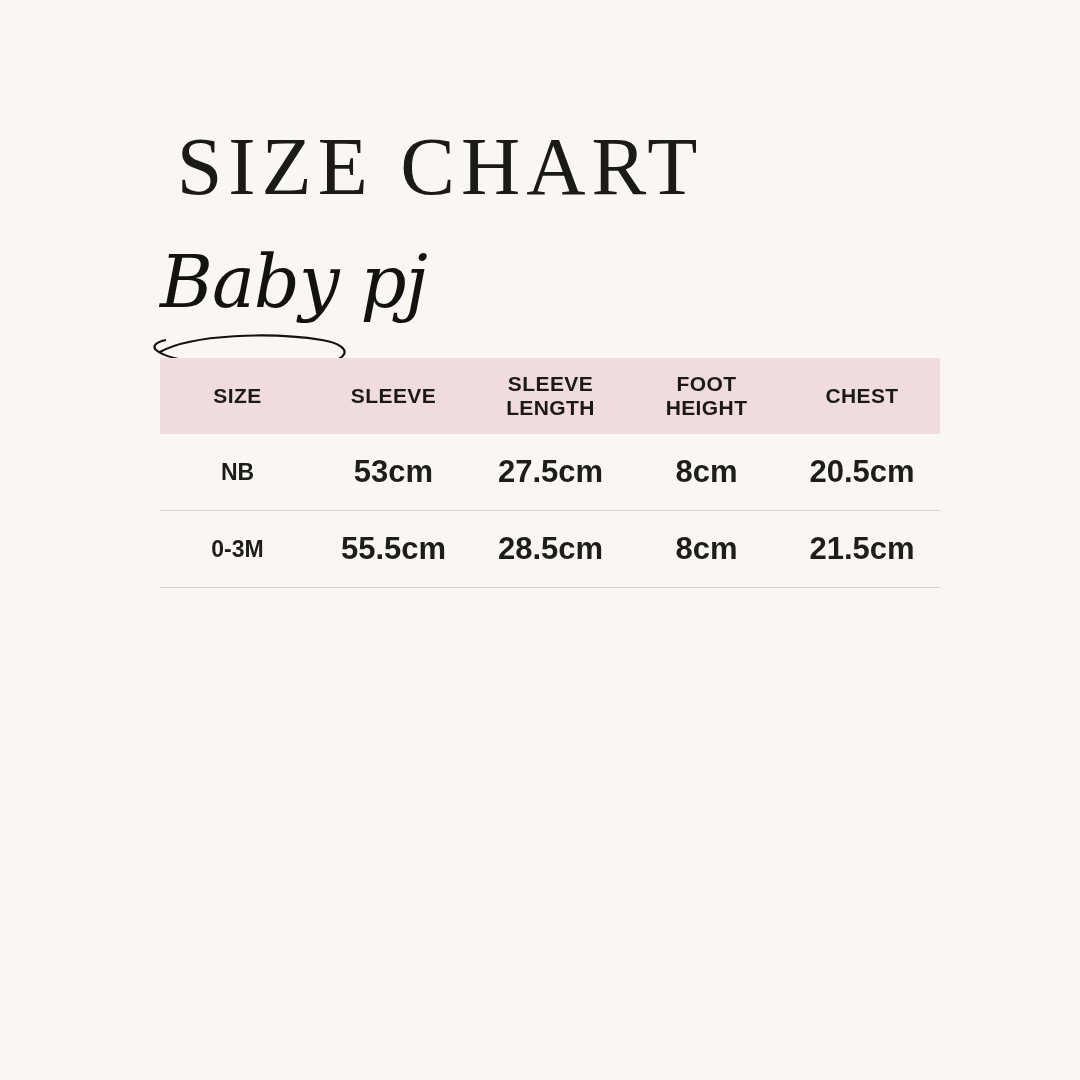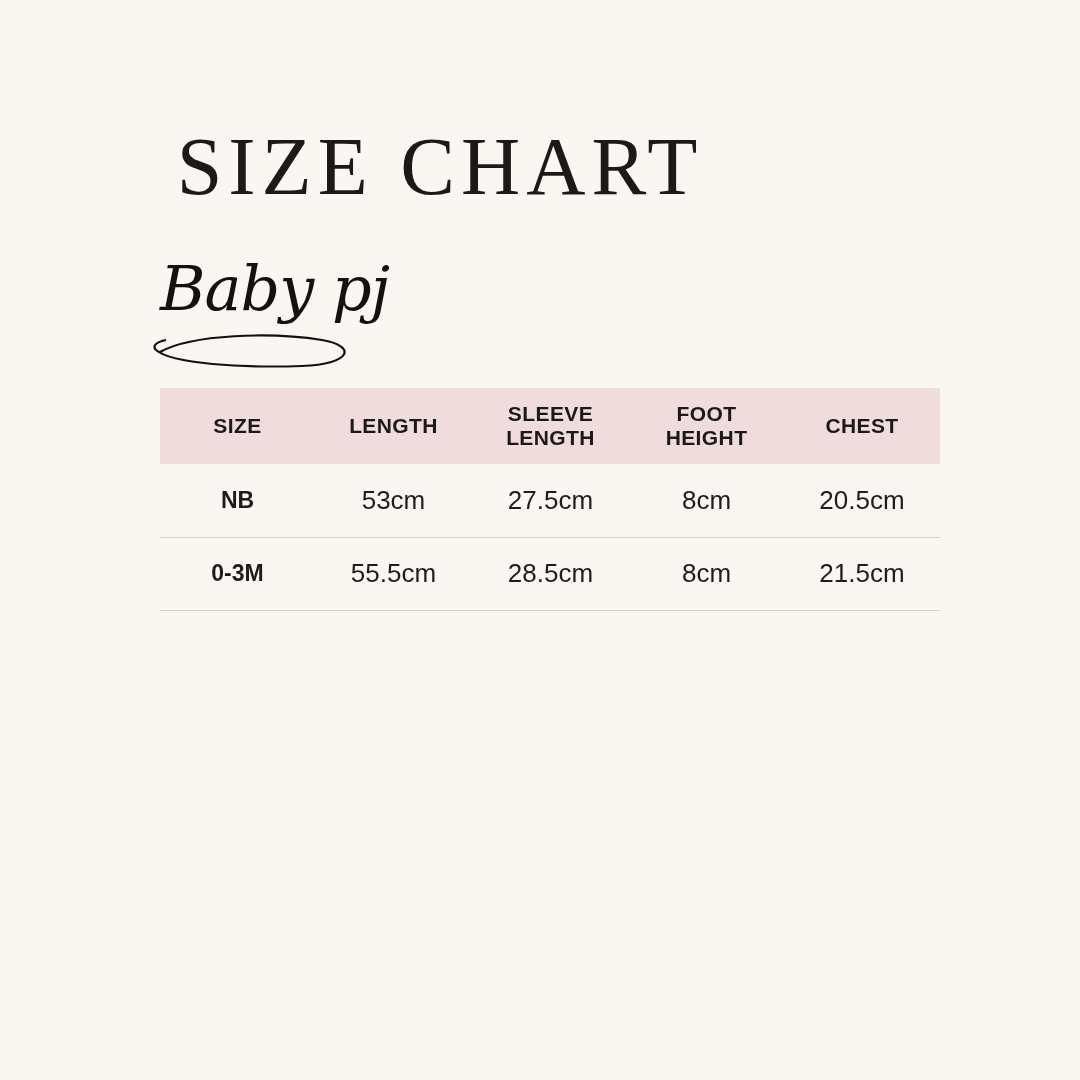--- a/index.html
+++ b/index.html
@@ -27,67 +27,66 @@
     text-align: center;
     font-family: "Liberation Serif", serif;
     font-size: 82px;
     letter-spacing: 6px;
     color: #1c1a18;
     font-weight: 400;
     line-height: 1;
   }
   .script-label {
     position: absolute;
-    top: 258px;
+    top: 246px;
     left: 160px;
     font-family: "DejaVu Serif", serif;
     font-style: italic;
-    font-size: 62px;
+    font-size: 72px;
     color: #141210;
     line-height: 1;
     letter-spacing: -1px;
   }
   .script-underline {
     position: absolute;
     top: 330px;
     left: 152px;
     width: 240px;
     height: 40px;
     overflow: visible;
   }
   table.size-chart {
     position: absolute;
     top: 358px;
     left: 160px;
     width: 780px;
     border-collapse: collapse;
     table-layout: fixed;
-    margin-top: 30px;
   }
   table.size-chart thead th {
     background: #f0dcdc;
     color: #1c1a18;
     font-size: 21px;
     font-weight: bold;
     padding: 14px 4px;
     text-align: center;
     line-height: 1.15;
     letter-spacing: 0.4px;
     border: none;
     height: 76px;
     vertical-align: middle;
     box-sizing: border-box;
   }
   table.size-chart tbody td {
-    font-size: 26px;
+    font-size: 31px;
     color: #1f1d1b;
     text-align: center;
     padding: 20px 4px;
     border-bottom: 1px solid #d9d2cb;
-    font-weight: 400;
+    font-weight: 700;
     height: 73px;
     box-sizing: border-box;
   }
   table.size-chart tbody td.size-cell {
     font-weight: bold;
     font-size: 23px;
   }
   col.c-size { width: 155px; }
   col.c-len { width: 157px; }
   col.c-sleeve { width: 157px; }
@@ -111,21 +110,21 @@
     <colgroup>
       <col class="c-size">
       <col class="c-len">
       <col class="c-sleeve">
       <col class="c-foot">
       <col class="c-chest">
     </colgroup>
     <thead>
       <tr>
         <th>SIZE</th>
-        <th>LENGTH</th>
+        <th>SLEEVE</th>
         <th>SLEEVE LENGTH</th>
         <th>FOOT HEIGHT</th>
         <th>CHEST</th>
       </tr>
     </thead>
     <tbody>
       <tr>
         <td class="size-cell">NB</td>
         <td>53cm</td>
         <td>27.5cm</td>

